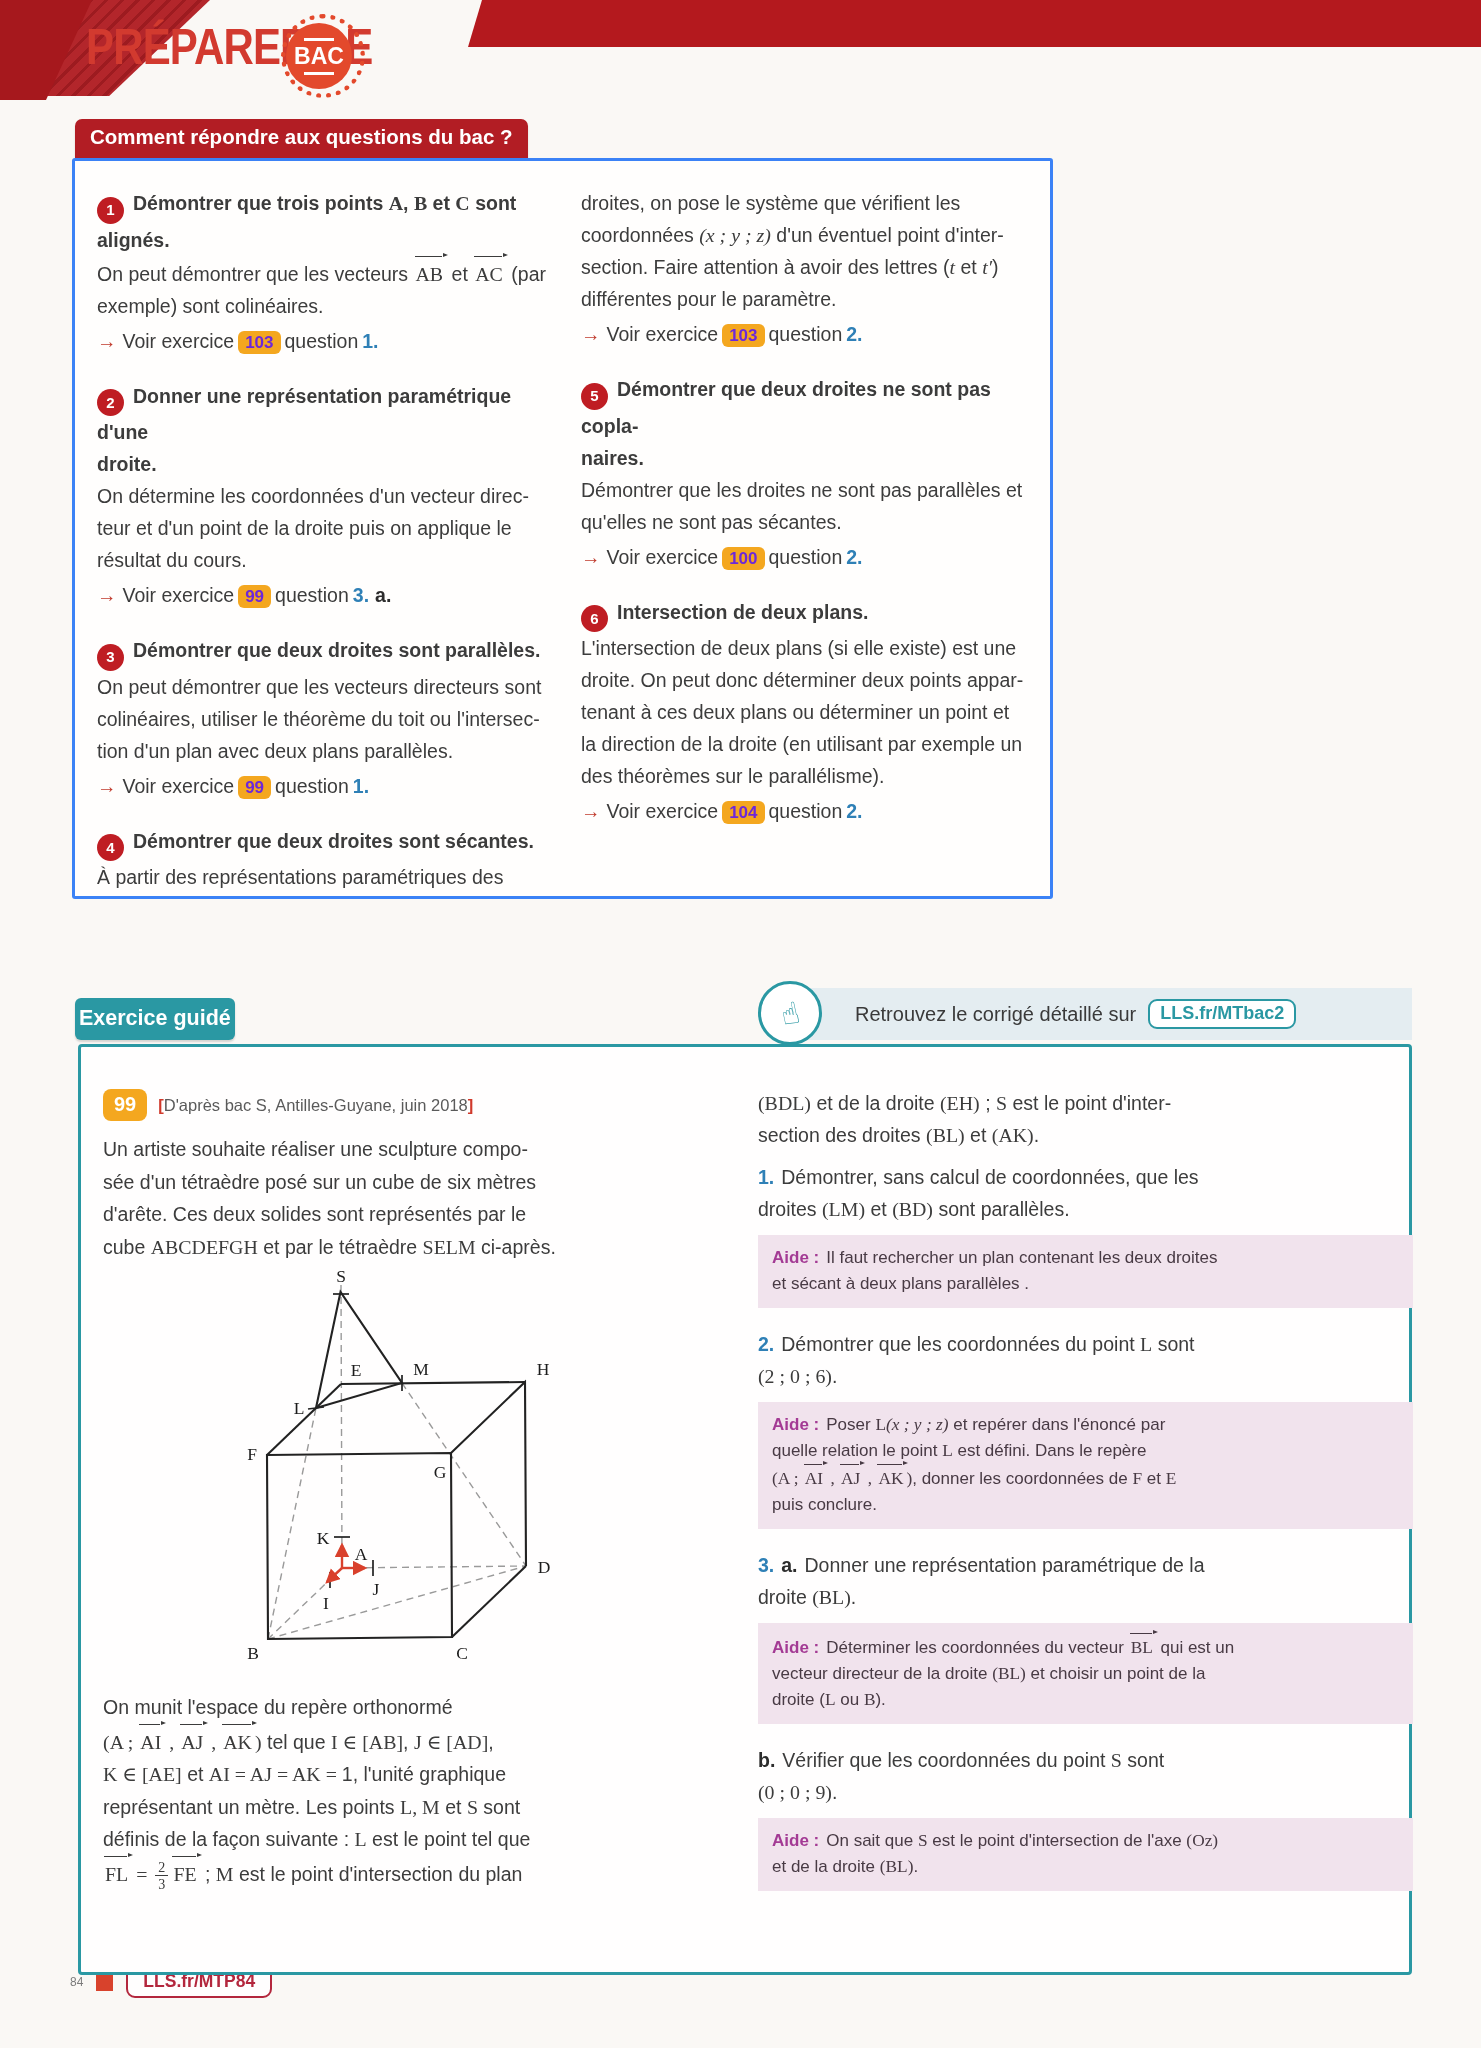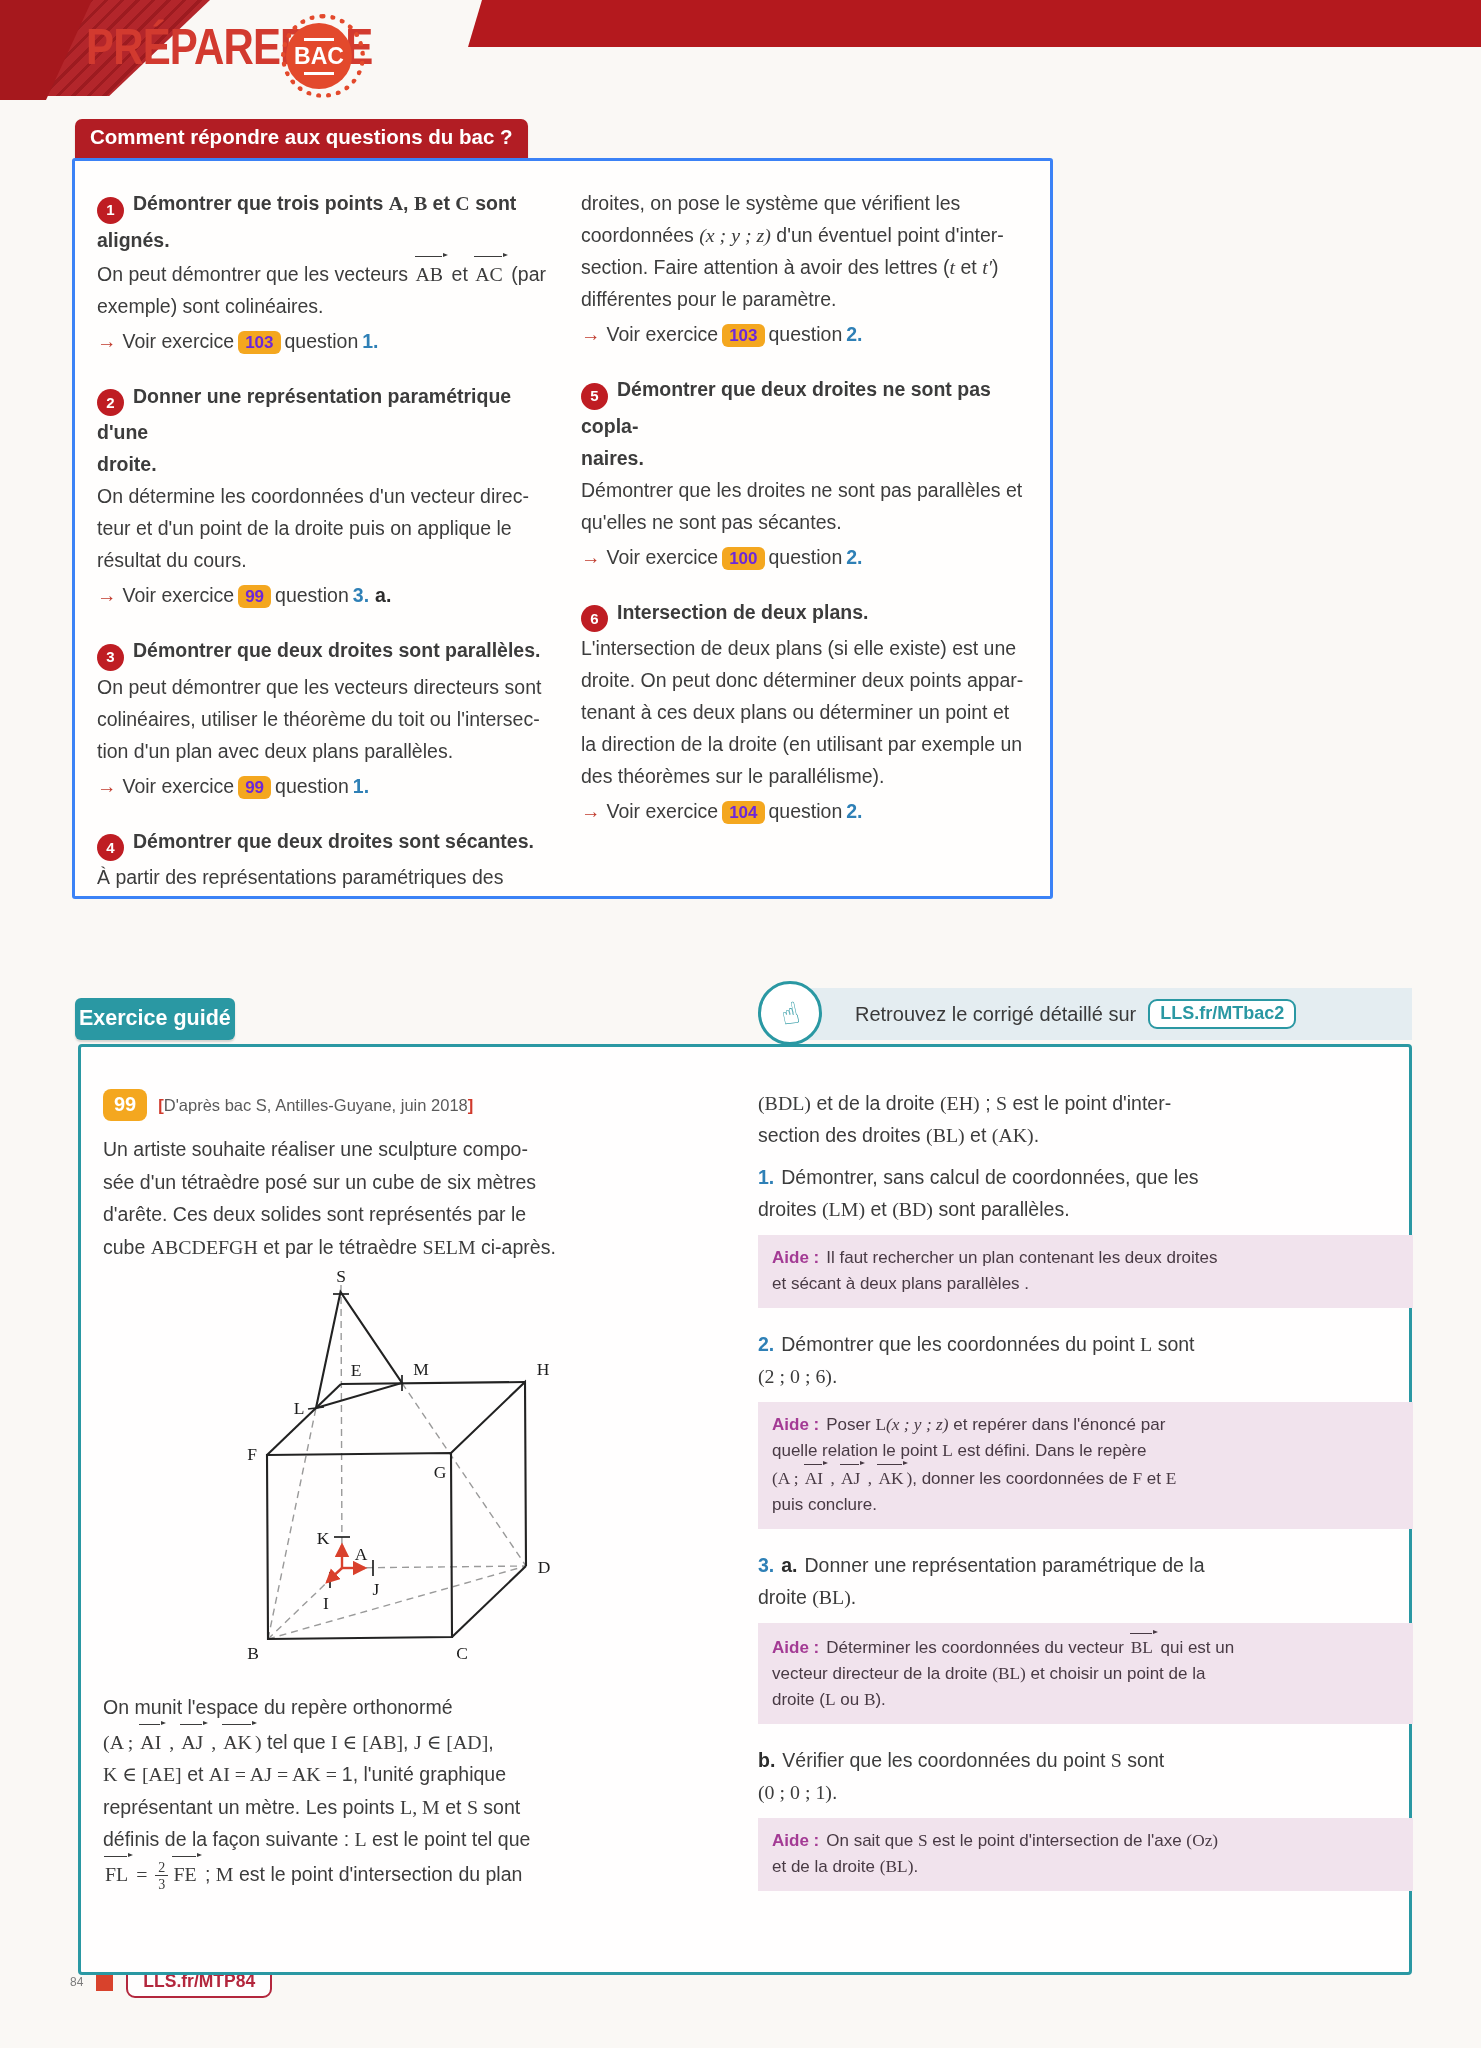--- a/index.html
+++ b/index.html
@@ -241,21 +241,21 @@
   <div class="aide"><span class="aide-label">Aide :</span><span class="aide-text">Il faut rechercher un plan contenant les deux droites<br>et sécant à deux plans parallèles .</span></div>
 
   <p class="q-item"><span class="qn">2.</span><span class="qtext">Démontrer que les coordonnées du point <span class="m">L</span> sont<br><span class="m">(2 ; 0 ; 6)</span>.</span></p>
 
   <div class="aide"><span class="aide-label">Aide :</span><span class="aide-text">Poser <span class="m">L</span><span class="mi">(x ; y ; z)</span> et repérer dans l'énoncé par<br>quelle relation le point <span class="m">L</span> est défini. Dans le repère<br><span class="m">(A ; </span><span class="vec">AI</span><span class="m"> , </span><span class="vec">AJ</span><span class="m"> , </span><span class="vec">AK</span><span class="m">)</span>, donner les coordonnées de <span class="m">F</span> et <span class="m">E</span><br>puis conclure.</span></div>
 
   <p class="q-item"><span class="qn">3.</span><span class="qn2">a.</span><span class="qtext">Donner une représentation paramétrique de la<br>droite <span class="m">(BL)</span>.</span></p>
 
   <div class="aide"><span class="aide-label">Aide :</span><span class="aide-text">Déterminer les coordonnées du vecteur <span class="vec">BL</span> qui est un<br>vecteur directeur de la droite <span class="m">(BL)</span> et choisir un point de la<br>droite (<span class="m">L</span> ou <span class="m">B</span>).</span></div>
 
-  <p class="q-item"><span class="qn dark">b.</span><span class="qtext">Vérifier que les coordonnées du point <span class="m">S</span> sont<br><span class="m">(0 ; 0 ; 1)</span>.</span></p>
+  <p class="q-item"><span class="qn dark">b.</span><span class="qtext">Vérifier que les coordonnées du point <span class="m">S</span> sont<br><span class="m">(0 ; 0 ; 9)</span>.</span></p>
 
   <div class="aide"><span class="aide-label">Aide :</span><span class="aide-text">On sait que <span class="m">S</span> est le point d'intersection de l'axe <span class="m">(Oz)</span><br>et de la droite <span class="m">(BL)</span>.</span></div>
 </div>
   </div>
 
   <div class="footer">
     <span class="page-num">84</span>
     <span class="footer-square"></span>
     <span class="footer-pill">LLS.fr/MTP84</span>
   </div>

